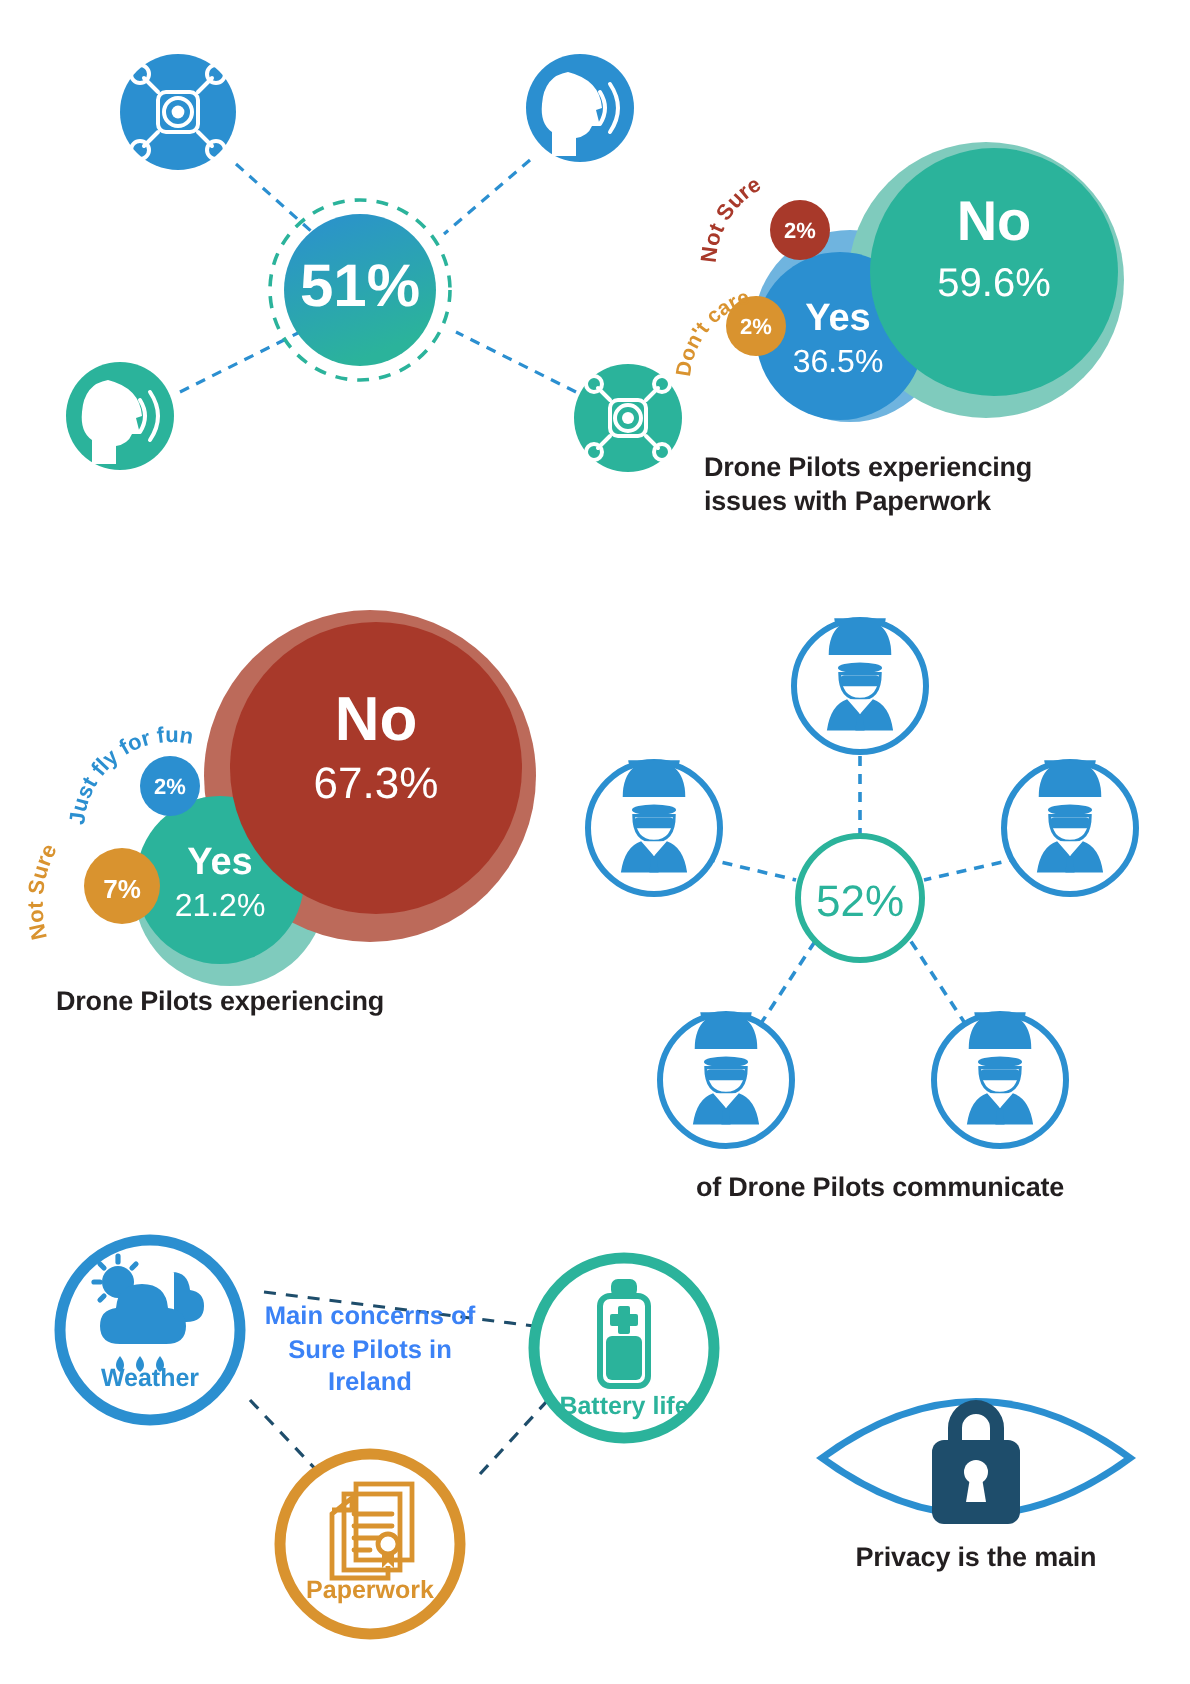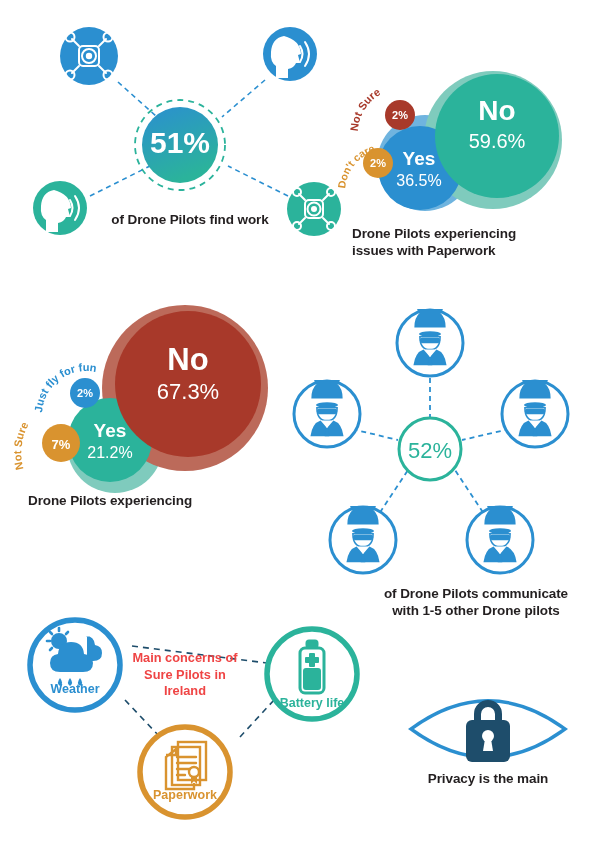--- a/index.html
+++ b/index.html
@@ -3,21 +3,21 @@
 <meta charset="utf-8">
 <style>
   html,body{margin:0;padding:0;background:#ffffff;}
   body{width:595px;height:842px;position:relative;overflow:hidden;
        font-family:"Liberation Sans","DejaVu Sans",sans-serif;
        -webkit-font-smoothing:antialiased;}
   .stage{position:absolute;left:0;top:0;width:595px;height:842px;}
   svg{position:absolute;left:0;top:0;}
   .caption{position:absolute;text-align:center;font-weight:bold;color:#231f20;
            font-size:13.5px;line-height:1.28;letter-spacing:-0.1px;}
-  .ctr-label{position:absolute;text-align:center;color:#ef4444;font-weight:bold;
+  .ctr-label{position:absolute;text-align:center;color:#3b82f6;font-weight:bold;
              font-size:12.8px;line-height:1.3;}
 </style>
 </head>
 <body>
 
 <div class="stage">
 
 <svg width="595" height="842" viewBox="0 0 595 842">
   <defs>
     <linearGradient id="g51" x1="0" y1="0" x2="0.4" y2="1">
@@ -291,35 +291,33 @@
   <text x="61" y="449" text-anchor="middle" font-size="13" font-weight="bold" fill="#ffffff" font-family="Liberation Sans, sans-serif">7%</text>
 
   <text x="430" y="458" text-anchor="middle" font-size="22" fill="#2bb39b" font-family="Liberation Sans, sans-serif">52%</text>
 
   <text x="75" y="693" text-anchor="middle" font-size="12.5" font-weight="bold" fill="#2b8fd0" font-family="Liberation Sans, sans-serif">Weather</text>
   <text x="312" y="707" text-anchor="middle" font-size="12.5" font-weight="bold" fill="#2bb39b" font-family="Liberation Sans, sans-serif">Battery life</text>
   <text x="185" y="799" text-anchor="middle" font-size="12.5" font-weight="bold" fill="#d9932f" font-family="Liberation Sans, sans-serif">Paperwork</text>
 </svg>
 
 <div class="caption" style="left:80px;top:211px;width:220px;">
-  <div>of Drone Pilots find work</div>
 </div>
 
 <div class="caption" style="left:352px;top:225px;width:240px;text-align:left;">
   <div>Drone Pilots experiencing</div>
   <div>issues with Paperwork</div>
 </div>
 
 <div class="caption" style="left:28px;top:492px;width:250px;text-align:left;">
   <div>Drone Pilots experiencing</div>
 </div>
 
-<div class="caption" style="left:356px;top:585px;width:240px;">
+<div class="caption" style="left:320px;top:585px;width:240px;">
   <div>of Drone Pilots communicate</div>
-  <div>with 1-5 other Drone pilots</div>
 </div>
 
 <div class="ctr-label" style="left:126px;top:650px;width:118px;">
   <div>Main concerns of</div>
   <div>Sure Pilots in</div>
   <div>Ireland</div>
 </div>
 
 <div class="caption" style="left:383px;top:770px;width:210px;">
   <div>Privacy is the main</div>

